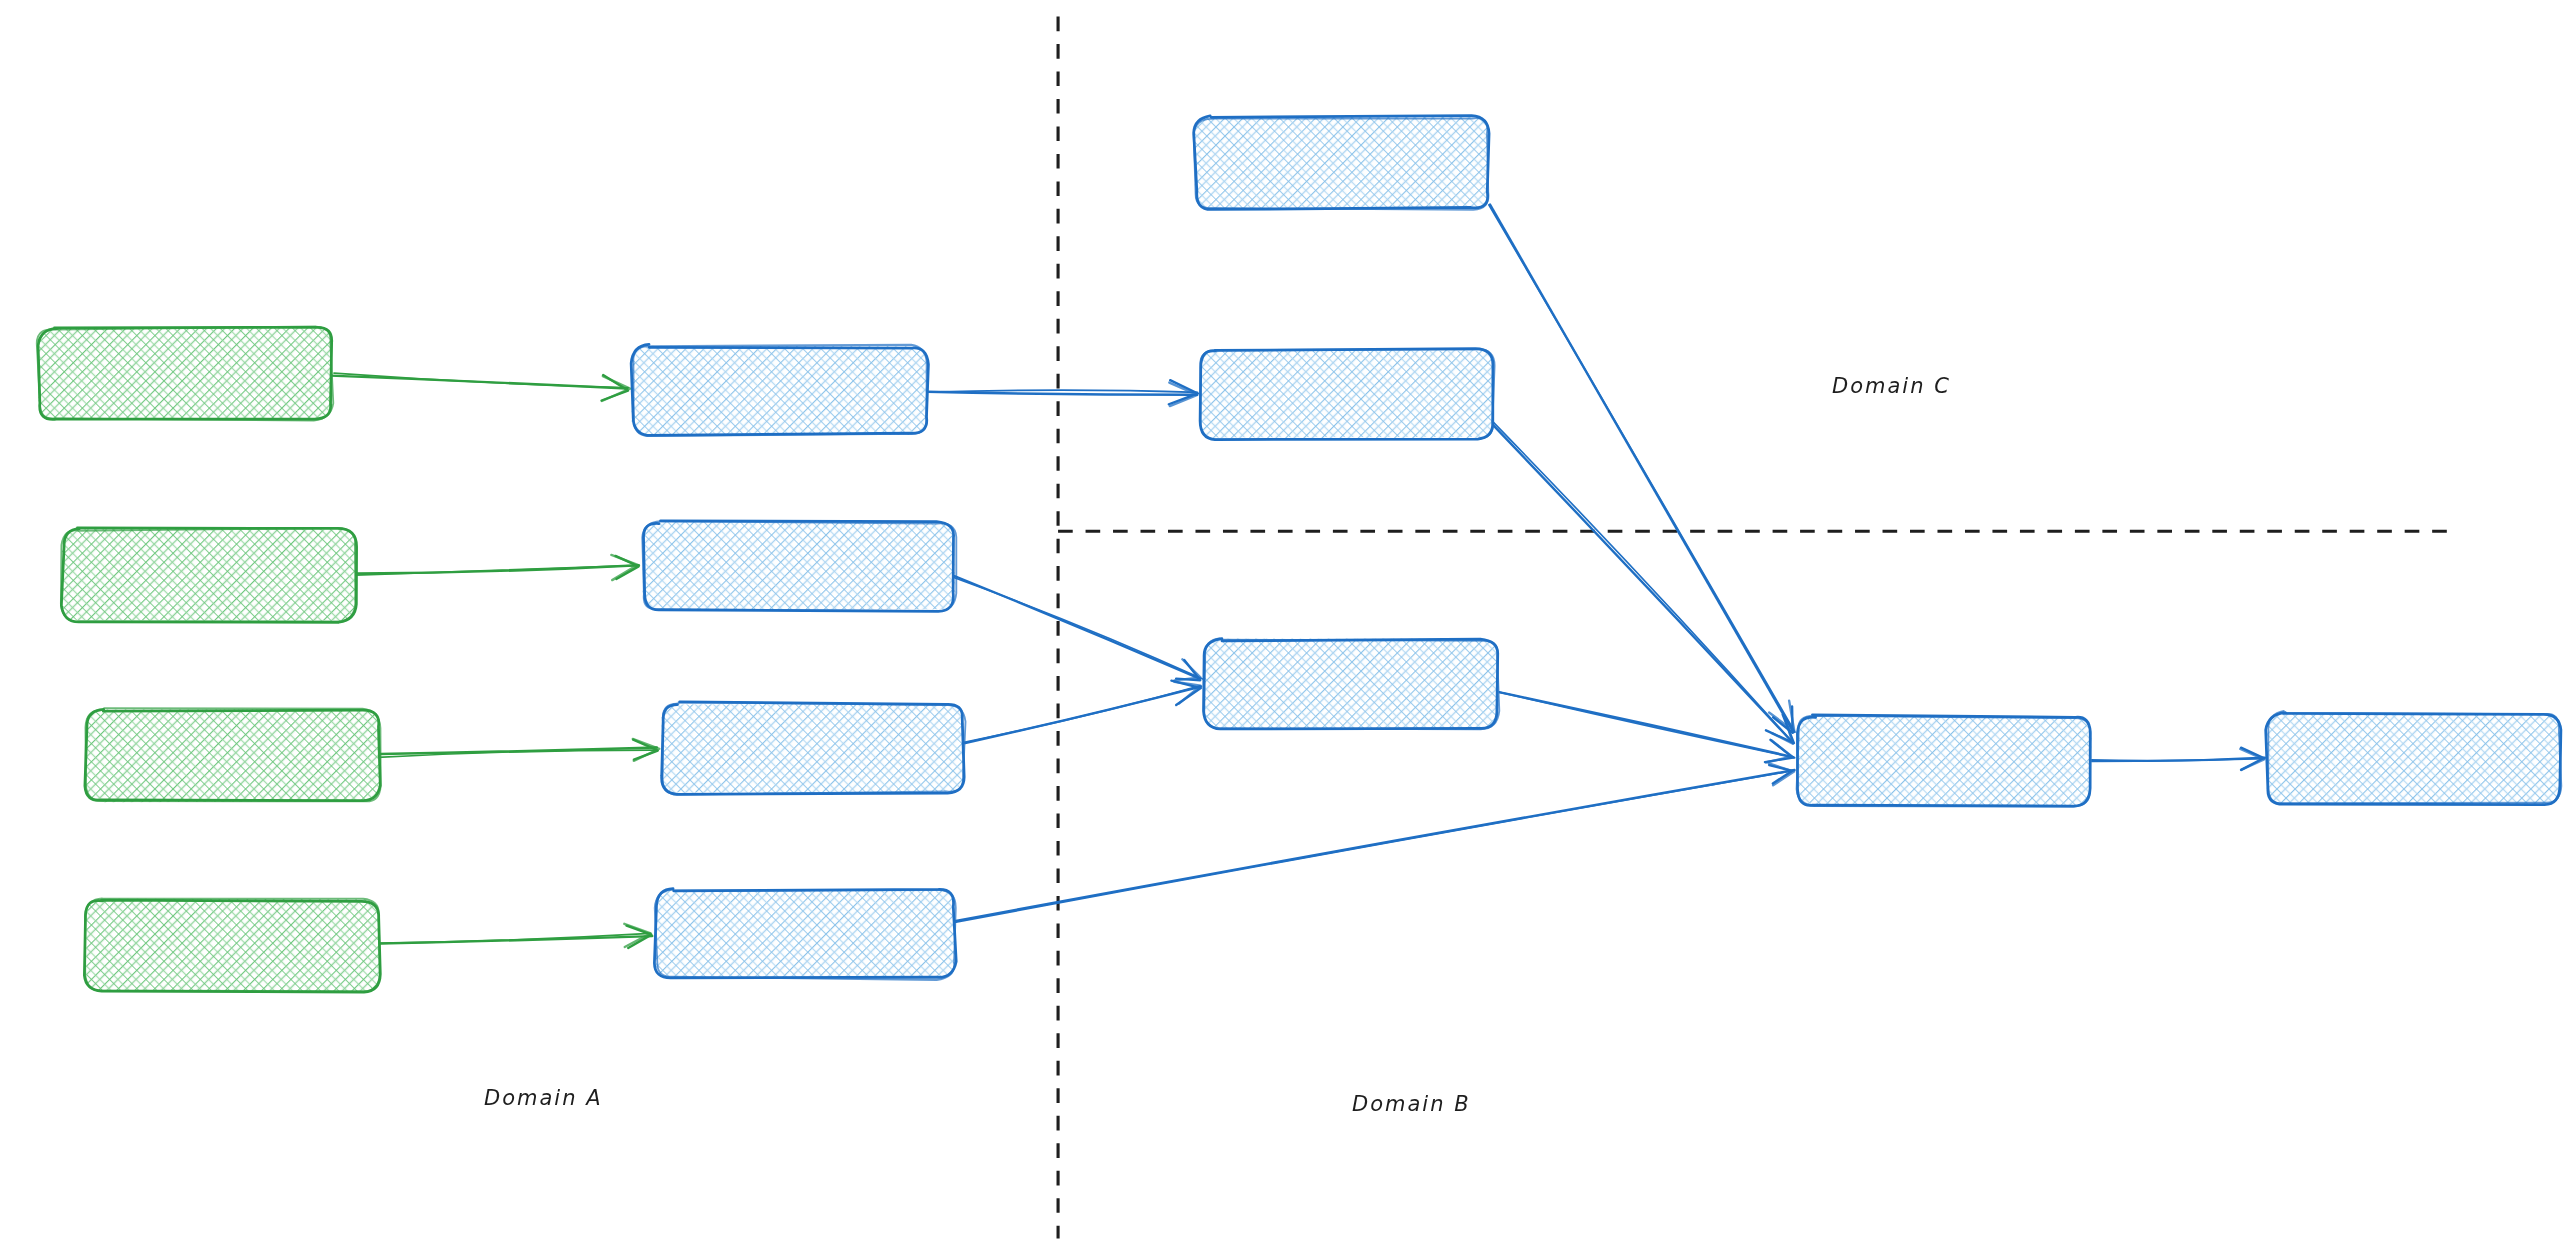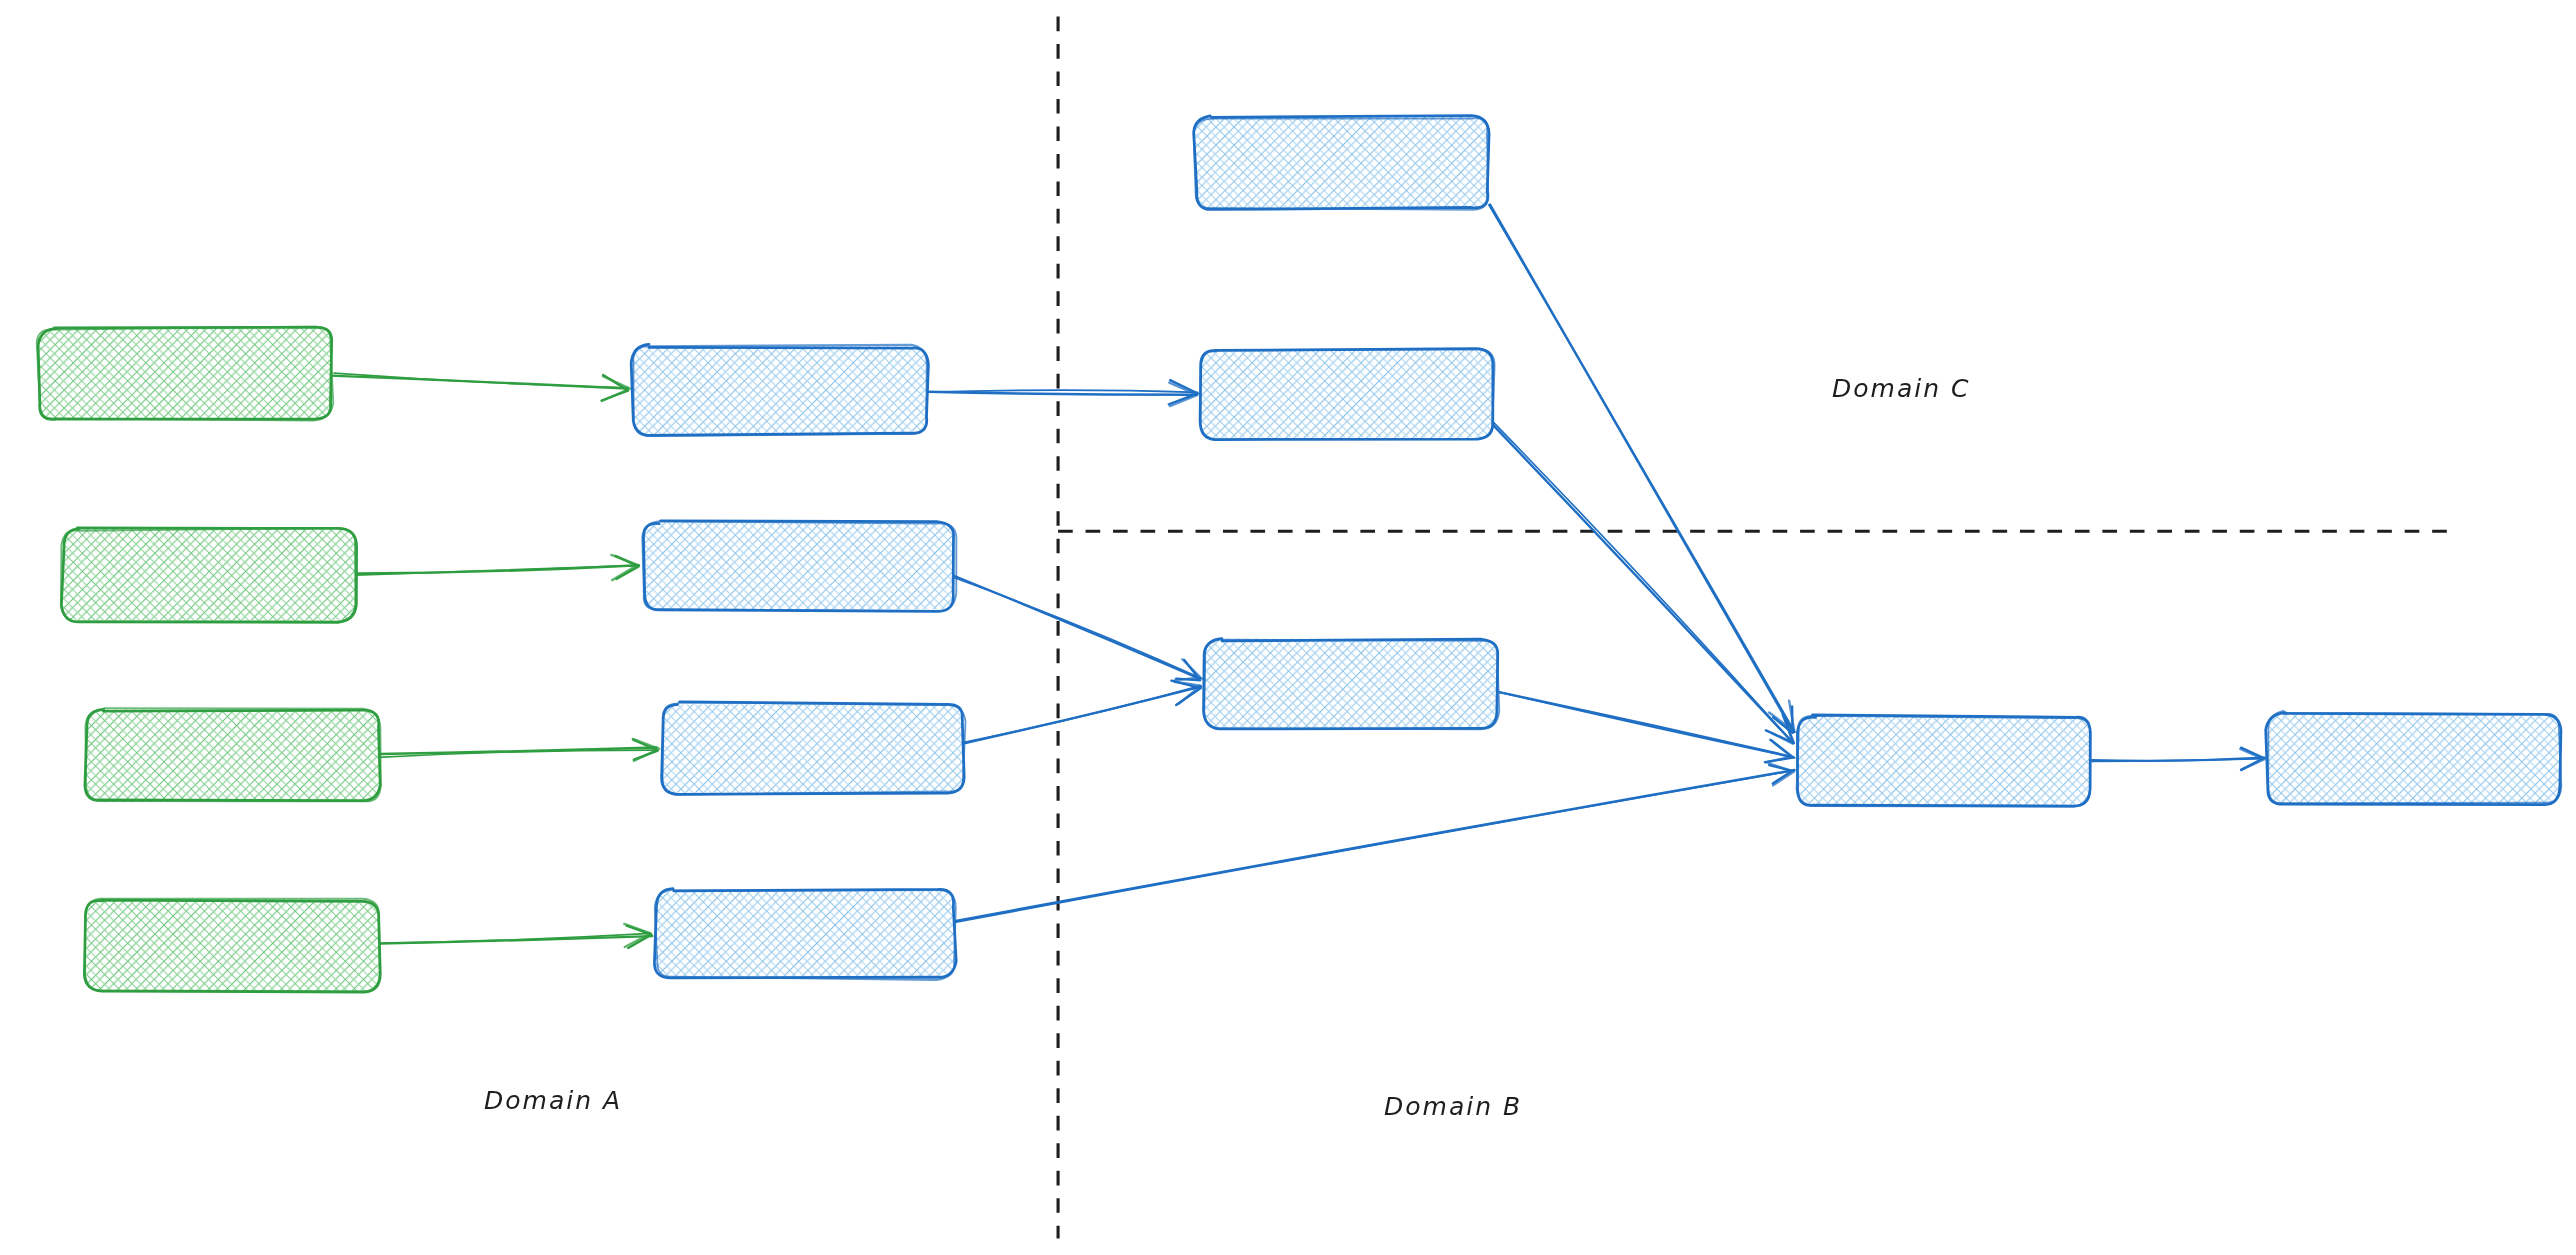--- a/index.html
+++ b/index.html
@@ -4,21 +4,21 @@
 <title>Domain Flow Diagram</title>
 <style>
   html,body{margin:0;padding:0;background:#ffffff;}
   body{width:2576px;height:1255px;overflow:hidden;
        font-family:"DejaVu Sans",sans-serif;}
   #stage{position:relative;width:2576px;height:1255px;background:#fff;}
   #stage svg{position:absolute;left:0;top:0;width:2576px;height:1255px;}
   .domain-label{
     position:absolute;
     font-family:"DejaVu Sans",sans-serif;
-    font-size:25px;
+    font-size:21px;
     color:#1e1e1e;
     letter-spacing:2px;
     white-space:nowrap;
     font-style:italic;
     font-weight:500;
   }
 </style>
 </head>
 <body>
 
@@ -248,17 +248,17 @@
         <g>
           <path d="M 2493.5232249699534 778.0096746491269 L 2777.261900967732 778.474877361767 Q 2796.007158340514 778.0033067116514 2794.0707746561616 796.1511106317863 L 2795.790937203914 860.9159079642966 Q 2795.2708339978008 877.3267527548596 2777.4958458542824 878.3871625119821 L 2492.0468200128525 878.6484565248713 Q 2474.0636245183646 878.1679940836505 2474.718651333824 860.6779961956665 L 2474.7841549023988 797.0054781416432 Q 2474.270281627402 776.8924139654264 2492.122364488989 778.7175977410749" fill="url(#hatch-blue)" stroke="none"></path>
           <path d="M 2492.146525766328 778.967760211043 L 2777.8318495839835 778.5953431392088 Q 2794.305354751274 776.9839274724945 2795.042717113346 795.4696551548317 L 2796.113159382716 860.5880781872198 Q 2795.211145170033 878.9807122776285 2777.670482682809 877.7541661744938 L 2492.2181623108686 878.1870615275577 Q 2475.3557210672648 878.7760518698021 2474.1051456034184 860.2520930642262 L 2474.774294267222 794.9317113092169 Q 2475.933537422866 778.1453585462644 2492.900784001127 777.4560388637707" fill="url(#hatch-blue2)" stroke="none" opacity="0.85"></path>
           <path d="M 2492.4271349981427 778.8270554011688 L 2776.3359023276716 779.7662395397201 Q 2793.814124520868 779.562369803898 2795.5421052705497 796.7197335558012 L 2794.441241905093 858.1263471385464 Q 2793.9150608498603 878.6053856248036 2777.4513981081545 878.3802478192374 L 2493.9455880429596 877.8814791711047 Q 2475.061554990709 878.7651815032586 2475.685983488336 861.6101947138086 L 2473.300274144858 796.7652418566868 Q 2476.145773438737 779.4773852573708 2494.639796972275 777.9995475700125" fill="none" stroke="#1f6fc4" stroke-width="3" stroke-linecap="round" stroke-linejoin="round" opacity="1"></path>
           <path d="M 2492.8632469642907 778.0975079322234 L 2778.3351560123265 779.5056896237656 Q 2793.9652704056352 777.6662118854001 2793.282817520201 795.77708480414 L 2796.0278830770403 858.0230824211612 Q 2795.2113552950323 877.1167354686186 2778.050174219534 876.1870413916185 L 2491.0166557580233 876.8698955615982 Q 2476.8539412040263 878.4269038373604 2476.054154280573 859.0981428800151 L 2476.2216289844364 796.9295908780769 Q 2475.200602762401 779.2573575889692 2493.085050800815 776.1284988531843" fill="none" stroke="#1f6fc4" stroke-width="2" stroke-linecap="round" stroke-linejoin="round" opacity="0.7"></path>
         </g>
       </g>
   </svg>
 
   <div class="domain-label" style="left:484px; top:1086px;">Domain A</div>
-  <div class="domain-label" style="left:1384px; top:1092px;">Domain B</div>
+  <div class="domain-label" style="left:1352px; top:1092px;">Domain B</div>
   <div class="domain-label" style="left:1832px; top:374px;">Domain C</div>
 
 </div>
 
 
 </body></html>

